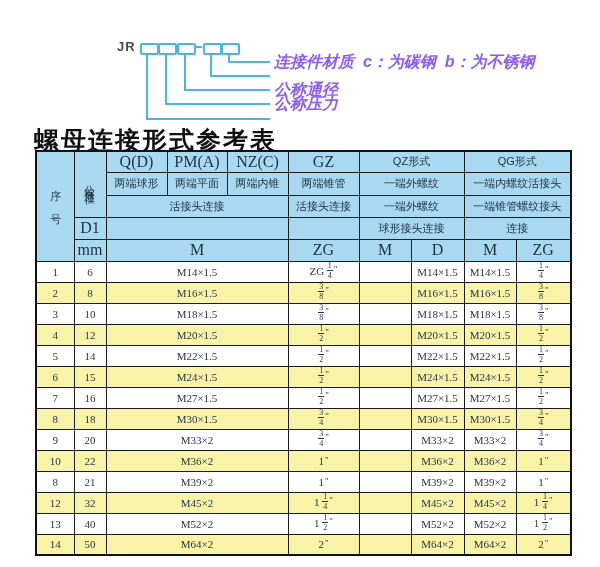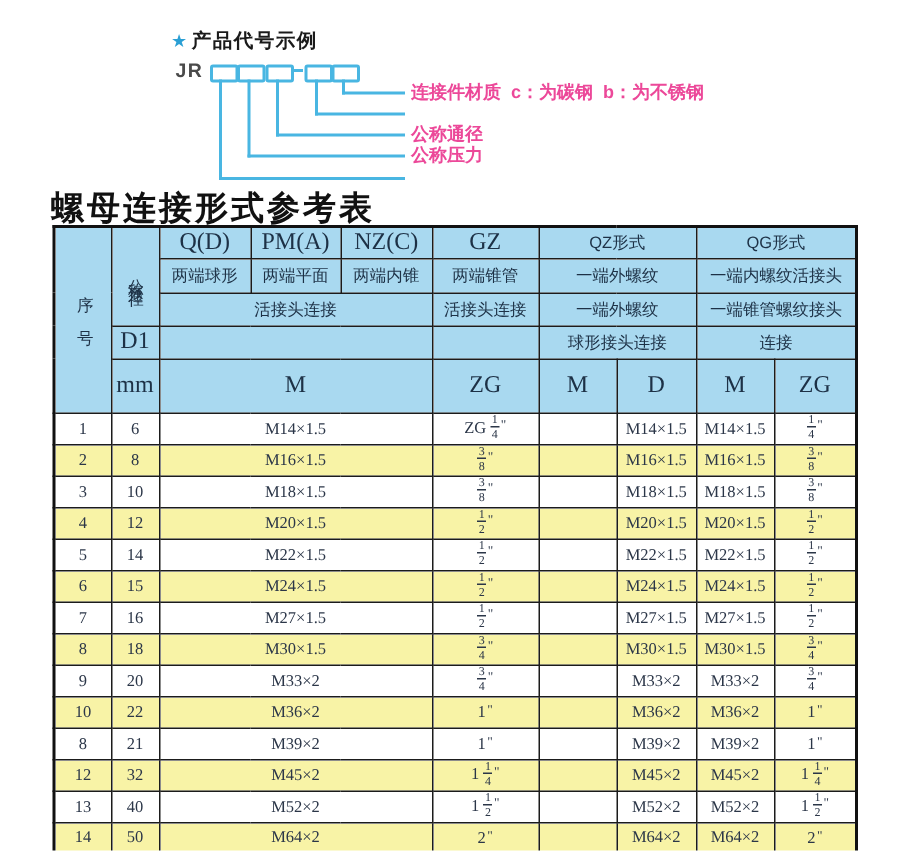--- a/index.html
+++ b/index.html
@@ -10,24 +10,24 @@
   
   .diagram{position:absolute;left:0;top:0;width:600px;height:150px;}
   .diag-title{position:absolute;left:114px;top:18px;font-size:13px;font-weight:bold;color:#1a1a1a;letter-spacing:1px;}
   .diag-title .star{color:#2a9fd4;margin-right:2px;font-size:12px;}
   .code-prefix{position:absolute;left:117px;top:39px;font-size:13px;font-weight:bold;color:#4a4a4a;letter-spacing:1px;}
   .code-box{position:absolute;top:43px;width:15px;height:8px;background:#fff;border:2px solid #49b6e2;border-radius:2px;}
   .code-dash{position:absolute;top:46px;width:7px;height:2px;background:#49b6e2;}
   .cline{position:absolute;background:#49b6e2;}
   .cline.v{width:2px;}
   .cline.h{height:2px;}
-  .diag-label{position:absolute;left:274px;font-size:12px;font-weight:600;color:#ec4899;white-space:pre;line-height:13px;}
+  .diag-label{position:absolute;left:274px;font-size:16px;font-weight:600;color:#8b5cf6;white-space:pre;line-height:13px;font-style:italic;}
   
   .table-title{
-    position:absolute;left:34px;top:124px;font-size:22px;font-weight:bold;color:#111;
+    position:absolute;left:34px;top:124px;font-size:25px;font-weight:bold;color:#111;
     font-family:"DejaVu Serif","Liberation Serif",serif;letter-spacing:2px;
   }
   
   table.ref{
     position:absolute;left:35px;top:150px;border-collapse:collapse;table-layout:fixed;
     font-size:11px;color:#253750;
   }
   table.ref th,table.ref td{
     border:1px solid #1b1b1b;text-align:center;vertical-align:middle;padding:0;
     overflow:hidden;font-weight:normal;
@@ -43,21 +43,20 @@
   .vert.gc{letter-spacing:3px;font-size:10.5px;}
   .frac{display:inline-flex;flex-direction:column;vertical-align:middle;line-height:1;font-size:8px;text-align:center;position:relative;top:-1px;}
   .frac .num{border-bottom:1px solid currentColor;padding:0 1px 0.5px 1px;}
   .frac .den{padding-top:0.5px;}
   .quote{font-size:9px;vertical-align:2px;margin-left:1px;}
 </style>
 </head>
 <body>
 
 <div class="diagram">
-  <div class="diag-title"><span class="star">★</span><span>产品代号示例</span></div>
   <div class="code-prefix">JR</div>
 
   <div class="code-box" style="left:140px"></div>
   <div class="code-box" style="left:158px"></div>
   <div class="code-box" style="left:177px"></div>
   <div class="code-dash" style="left:195px"></div>
   <div class="code-box" style="left:203px"></div>
   <div class="code-box" style="left:221px"></div>
 
   <div class="cline v" style="left:146px;top:53px;height:67px"></div>
@@ -116,21 +115,21 @@
       <th colspan="2">一端外螺纹</th>
       <th colspan="2">一端锥管螺纹接头</th>
     </tr>
     <tr style="height:22px">
       <th class="latin">D1</th>
       <th colspan="3"></th>
       <th></th>
       <th colspan="2">球形接头连接</th>
       <th colspan="2">连接</th>
     </tr>
-    <tr style="height:36px">
+    <tr style="height:22px">
       <th class="latin">mm</th>
       <th class="latin" colspan="3">M</th>
       <th class="latin">ZG</th>
       <th class="latin">M</th>
       <th class="latin">D</th>
       <th class="latin">M</th>
       <th class="latin">ZG</th>
     </tr>
   </thead>
   <tbody id="table-body">

